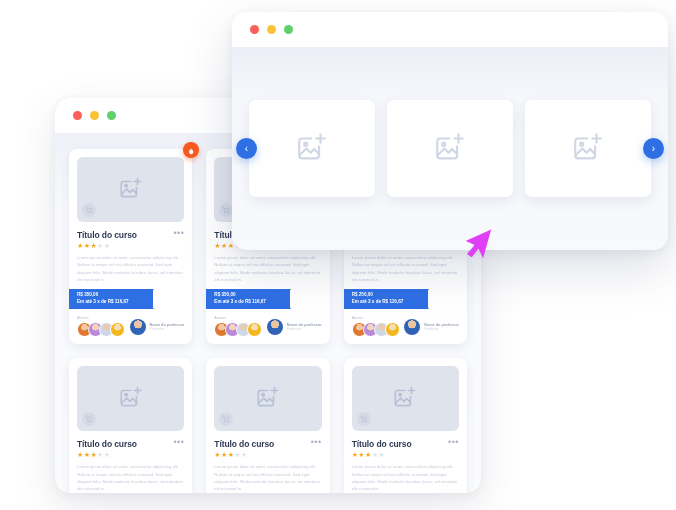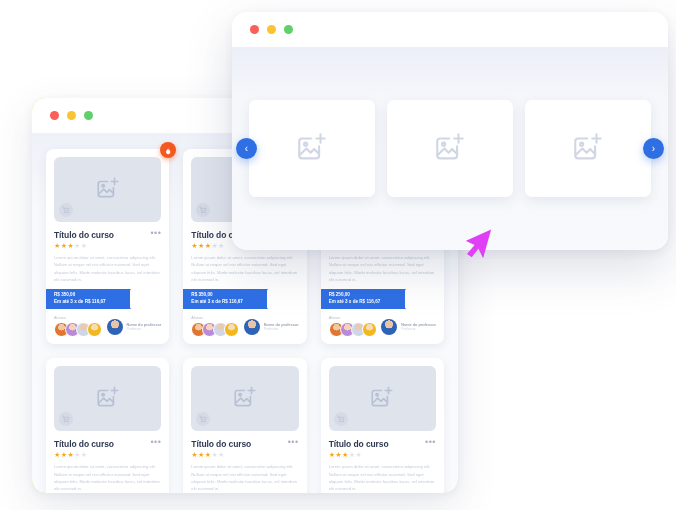--- a/index.html
+++ b/index.html
@@ -7,21 +7,21 @@
     width: 676px; height: 510px;
     background: #ffffff;
     font-family: "Liberation Sans", sans-serif;
     overflow: hidden;
   }
   .stage { position: relative; width: 676px; height: 510px; }
 
   
   .back-window {
     position: absolute;
-    left: 32px; top: 98px;
+    left: 55px; top: 98px;
     width: 426px; height: 395px;
     background: #bef264;
     border-radius: 14px;
     box-shadow: 0 14px 40px rgba(60,70,110,.13), 0 2px 8px rgba(60,70,110,.06);
     overflow: hidden;
   }
   .titlebar {
     height: 35px;
     background: #ffffff;
     display: flex; align-items: center;

